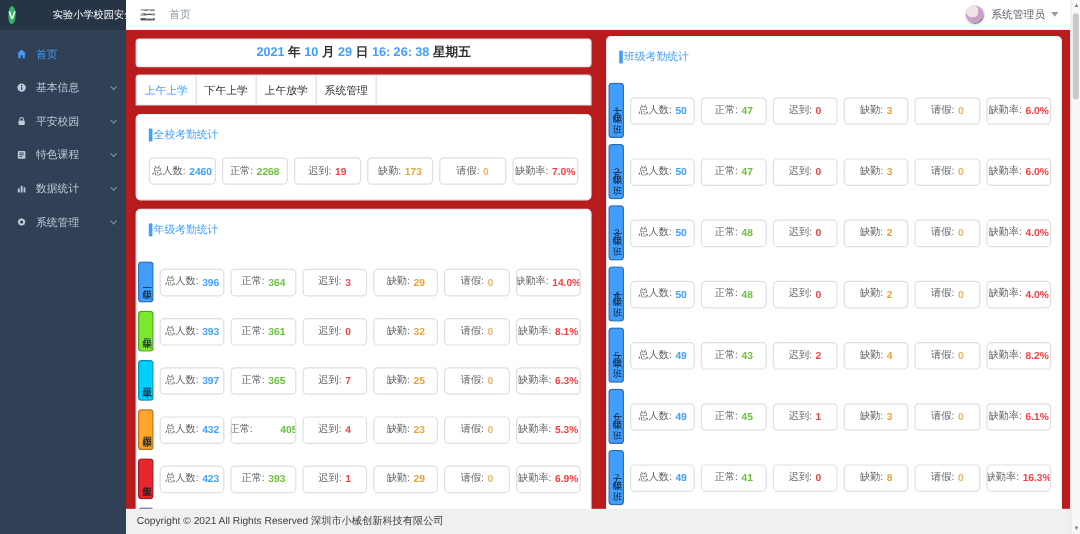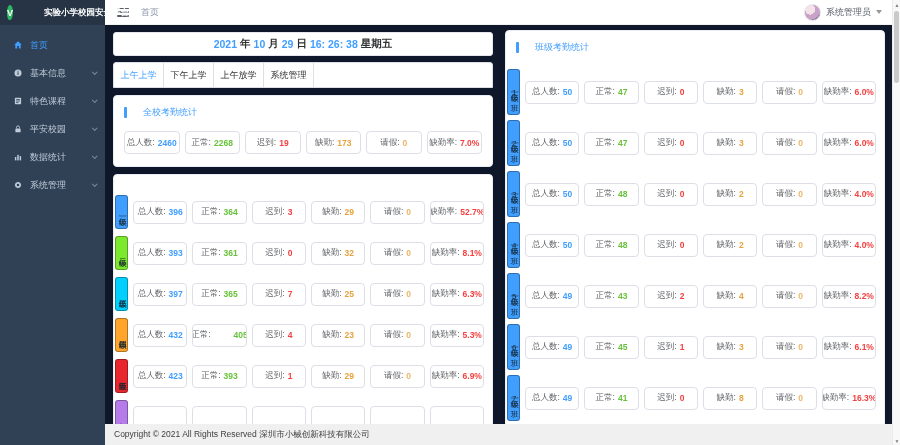--- a/index.html
+++ b/index.html
@@ -3,53 +3,53 @@
 <meta charset="utf-8">
 <style>
   * { margin:0; padding:0; box-sizing:border-box; }
   html,body { width:900px; height:445px; overflow:hidden; font-family:"Liberation Sans","DejaVu Sans",sans-serif; background:#fff; }
   .app { position:relative; width:900px; height:445px; overflow:hidden; }
 
   
   .sidebar { position:absolute; left:0; top:0; width:105px; height:445px; background:#304156; z-index:5; }
   .logo-bar { height:25px; background:#263445; display:flex; align-items:center; padding-left:7px; gap:5px; }
   .logo-badge { width:15px; height:15px; border-radius:50% 50% 50% 42%; background:#2fb863; color:#fff; font-size:9px; font-weight:bold; display:flex; align-items:center; justify-content:center; }
-  .logo-title { color:#fff; font-size:8.5px; font-weight:bold; white-space:nowrap;margin-left:26px; }
+  .logo-title { color:#fff; font-size:8.5px; font-weight:normal; white-space:nowrap;margin-left:26px; }
   .menu { padding-top:6px; }
   .menu-item { height:28px; display:flex; align-items:center; padding:0 9px 0 13px; color:#bfcbd9; font-size:9px; cursor:pointer; }
   .menu-item .mi-icon { width:11px; height:11px; margin-right:6px; flex:0 0 auto; display:flex; align-items:center; }
   .menu-item .mi-icon svg { width:10px; height:10px; fill:currentColor; }
   .menu-item .mi-label { flex:1; white-space:nowrap; }
   .menu-item.active { color:#409EFF; }
   .chev { width:4px; height:4px; border-right:1px solid #808b9a; border-bottom:1px solid #808b9a; transform:rotate(45deg) translateY(-1px); }
 
   
   .topbar { position:absolute; left:105px; top:0; right:8px; height:25px; background:#fff; z-index:4; display:flex; align-items:center; padding:0 10px 0 12px; border-bottom:1px solid #f2f2f2; }
   .hamburger { width:12px; height:9px; display:flex; flex-direction:column; justify-content:space-between; cursor:pointer; }
   .hamburger i { display:block; height:1.5px; background:#5a5e66; border-radius:1px; }
   .breadcrumb { margin-left:12px; font-size:9px; color:#8c97a5; cursor:pointer; }
   .user-box { margin-left:auto; display:flex; align-items:center; gap:5px; cursor:pointer; }
   .avatar { width:17px; height:17px; border-radius:50%; background:radial-gradient(circle at 35% 30%, #f3e3e9 0 35%, #c9a3c7 36% 70%, #8e7aa8 71%); border:1px solid #e5e5e5; }
   .user-name { font-size:9px; color:#5a5e66; }
   .caret { width:0; height:0; border-left:3px solid transparent; border-right:3px solid transparent; border-top:4px solid #999; }
 
   
-  .main { position:absolute; left:105px; top:25px; right:8px; bottom:0; background:#0f172a; overflow:hidden; }
+  .main { position:absolute; left:105px; top:25px; right:8px; bottom:0; background:#b91c1c; overflow:hidden; }
   .col-left { position:absolute; left:8px; top:0; width:380px; }
   .col-right { position:absolute; left:400px; top:0; width:380px; }
 
   .date-card { margin-top:7px; height:24px; background:#fff; border:1px solid #e4e7ed; border-radius:3px; display:flex; align-items:center; justify-content:center; font-size:10.5px; font-weight:bold; color:#303133; gap:3px; }
   .date-card .num { color:#409EFF; }
 
   .tabs { margin-top:6px; height:26px; background:#fff; border:1px solid #dcdfe6; border-radius:3px 3px 0 0; display:flex; }
   .tab { width:50px; height:100%; display:flex; align-items:center; justify-content:center; font-size:9px; color:#303133; border-right:1px solid #dcdfe6; cursor:pointer; }
   .tab.active { color:#409EFF; }
 
   .panel { margin-top:7px; background:#fff; border:1px solid #ebeef5; border-radius:4px; box-shadow:0 2px 6px rgba(0,0,0,0.04); }
-  .panel-title { display:flex; align-items:center; gap:16px; padding:10px 0 0 10px; color:#409EFF; font-size:9px; }
+  .panel-title { display:flex; align-items:center; gap:1px; padding:10px 0 0 10px; color:#409EFF; font-size:9px; }
   .panel-title .bar { width:3px; height:11px; background:#409EFF; border-radius:1px; }
 
   .stats-row { display:flex; gap:5px; padding:12px 10px; }
   .stat-box { flex:1; height:23px; background:#fff; border:1px solid #dcdfe6; border-radius:4px; display:flex; align-items:center; justify-content:center; gap:3px; font-size:8.5px; white-space:nowrap; overflow:hidden; }
   .stat-label { color:#606266; }
   .stat-value { font-weight:bold; }
 
   .rows-wrap { padding:0 8px 6px 1px; }
   .attend-row { display:flex; align-items:center; gap:5px; }
   .grade-rows { margin-top:20px; }
@@ -98,37 +98,37 @@
               <rect x="7.2" y="6.8" width="1.6" height="4.2" fill="#304156"></rect>
               <rect x="7.2" y="4.4" width="1.6" height="1.5" fill="#304156"></rect>
             </svg>
           </span>
         <span class="mi-label">基本信息</span>
         <span class="chev"></span>
       </div>
       <div class="menu-item">
         <span class="mi-icon">
             <svg viewBox="0 0 16 16">
+              <rect x="3.8" y="7" width="8.4" height="6.2" rx="1"></rect>
+              <path d="M5.6 7 V5.4 a2.4 2.4 0 0 1 4.8 0 V7" fill="none" stroke="currentColor" stroke-width="1.4"></path>
+            </svg>
+          </span>
+        <span class="mi-label">平安校园</span>
+        <span class="chev"></span>
+      </div>
+      <div class="menu-item">
+        <span class="mi-icon">
+            <svg viewBox="0 0 16 16">
               <rect x="3" y="2.8" width="10" height="10.4" rx="1.2"></rect>
               <rect x="5" y="5" width="6" height="1.2" fill="#304156"></rect>
               <rect x="5" y="7.4" width="6" height="1.2" fill="#304156"></rect>
               <rect x="5" y="9.8" width="3.6" height="1.2" fill="#304156"></rect>
             </svg>
           </span>
         <span class="mi-label">特色课程</span>
-        <span class="chev"></span>
-      </div>
-      <div class="menu-item">
-        <span class="mi-icon">
-            <svg viewBox="0 0 16 16">
-              <rect x="3.8" y="7" width="8.4" height="6.2" rx="1"></rect>
-              <path d="M5.6 7 V5.4 a2.4 2.4 0 0 1 4.8 0 V7" fill="none" stroke="currentColor" stroke-width="1.4"></path>
-            </svg>
-          </span>
-        <span class="mi-label">平安校园</span>
         <span class="chev"></span>
       </div>
       <div class="menu-item">
         <span class="mi-icon">
             <svg viewBox="0 0 16 16">
               <rect x="3" y="8" width="2.4" height="5.4"></rect>
               <rect x="6.8" y="4.6" width="2.4" height="8.8"></rect>
               <rect x="10.6" y="6.6" width="2.4" height="6.8"></rect>
             </svg>
           </span>
@@ -211,20 +211,24 @@
               <span class="stat-value" style="color: rgb(235, 181, 99);">0</span>
             </div>
             <div class="stat-box">
               <span class="stat-label">缺勤率:</span>
               <span class="stat-value" style="color: rgb(245, 64, 64);">7.0%</span>
             </div>
           </div>
       </section>
 
       <section class="panel" id="grade-panel">
+        <div class="panel-title">
+          <span class="bar"></span>
+          <span>年级考勤统计</span>
+        </div>
         <div class="rows-wrap grade-rows" id="grade-rows">
             <div class="attend-row">
               <div class="row-label" style="background: rgb(64, 158, 255);">一年级</div>
               <div class="stat-box">
                 <span class="stat-label">总人数:</span>
                 <span class="stat-value" style="color: rgb(64, 158, 255);">396</span>
               </div>
               <div class="stat-box">
                 <span class="stat-label">正常:</span>
                 <span class="stat-value" style="color: rgb(103, 194, 58);">364</span>
@@ -236,21 +240,21 @@
               <div class="stat-box">
                 <span class="stat-label">缺勤:</span>
                 <span class="stat-value" style="color: rgb(230, 162, 60);">29</span>
               </div>
               <div class="stat-box">
                 <span class="stat-label">请假:</span>
                 <span class="stat-value" style="color: rgb(235, 181, 99);">0</span>
               </div>
               <div class="stat-box">
                 <span class="stat-label">缺勤率:</span>
-                <span class="stat-value" style="color: rgb(245, 64, 64);">52.7%</span>
+                <span class="stat-value" style="color: rgb(245, 64, 64);">14.0%</span>
               </div>
             </div>
             <div class="attend-row">
               <div class="row-label" style="background: rgb(124, 232, 46);">二年级</div>
               <div class="stat-box">
                 <span class="stat-label">总人数:</span>
                 <span class="stat-value" style="color: rgb(64, 158, 255);">393</span>
               </div>
               <div class="stat-box">
                 <span class="stat-label">正常:</span>

